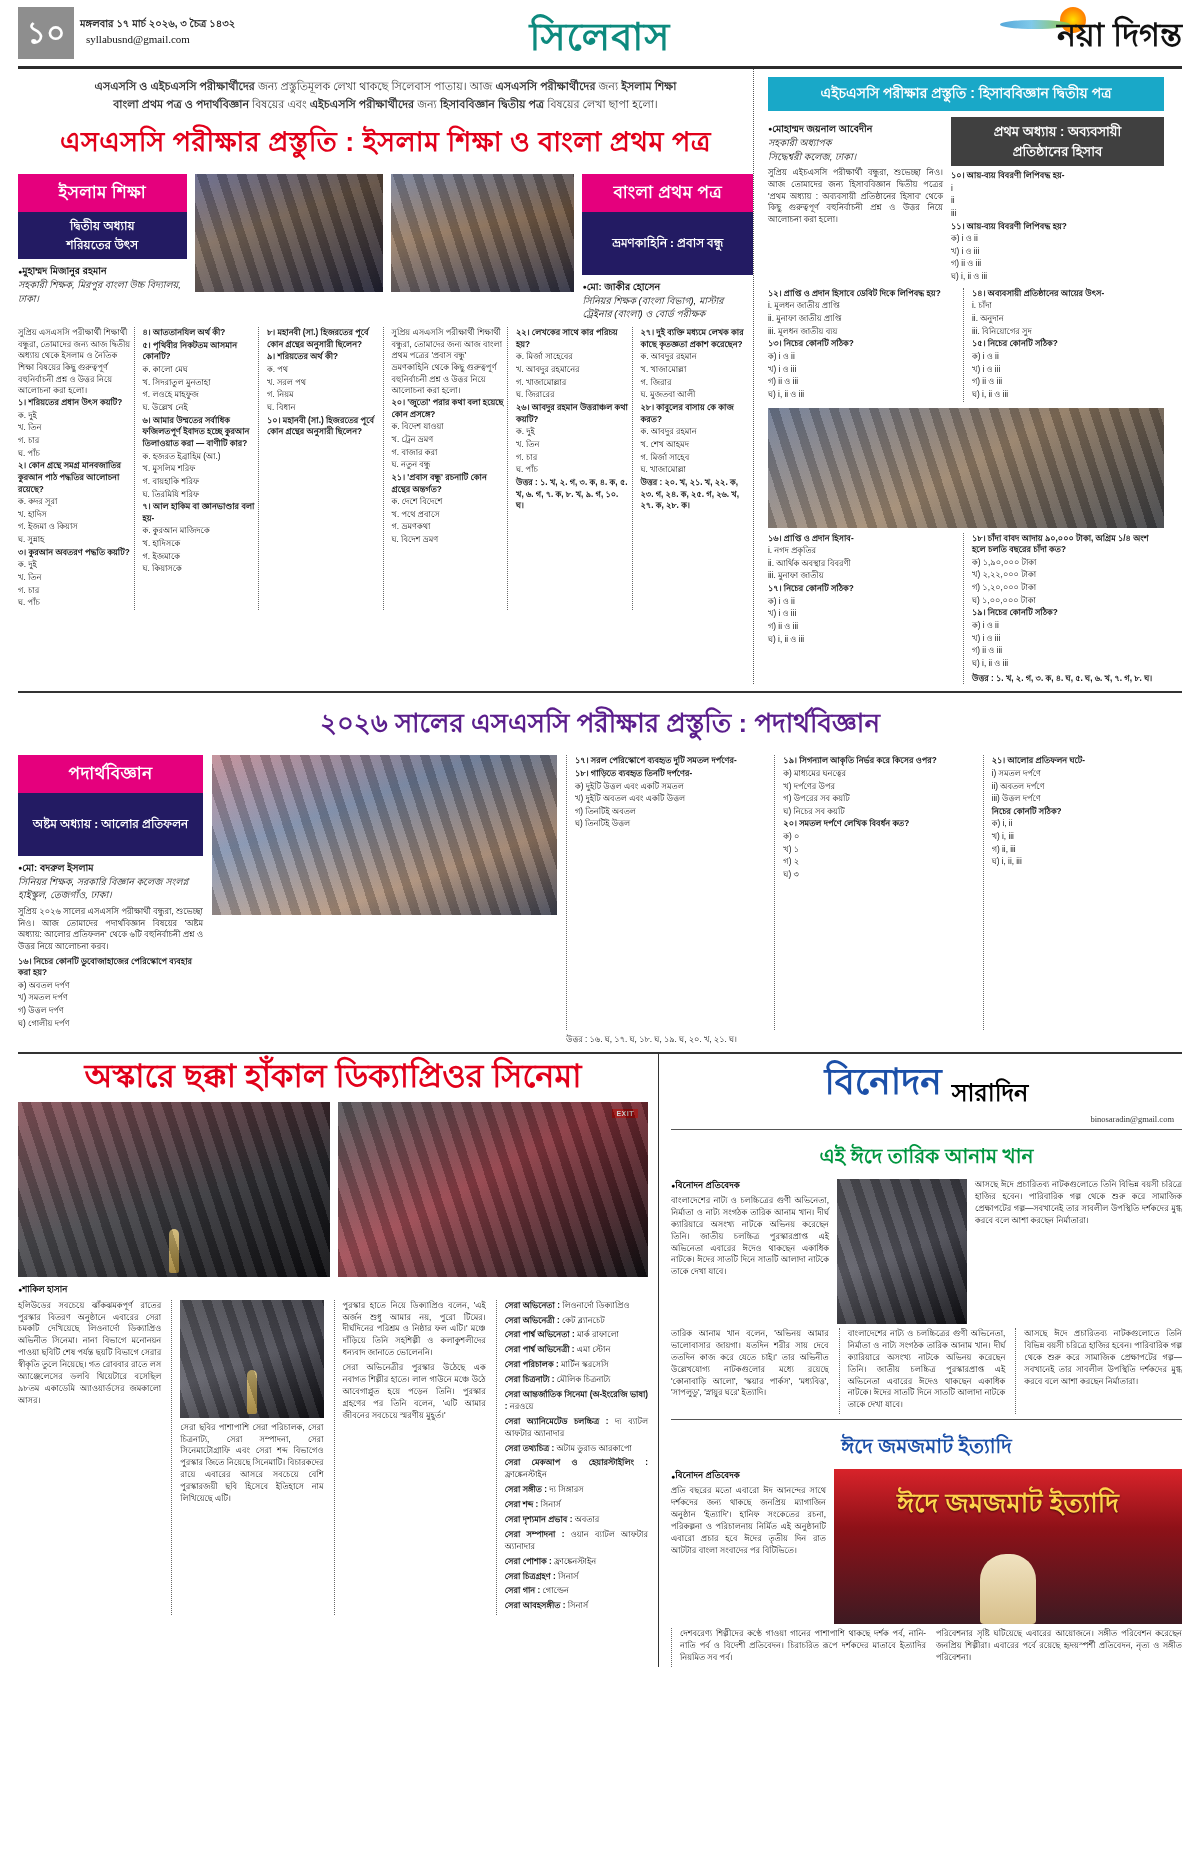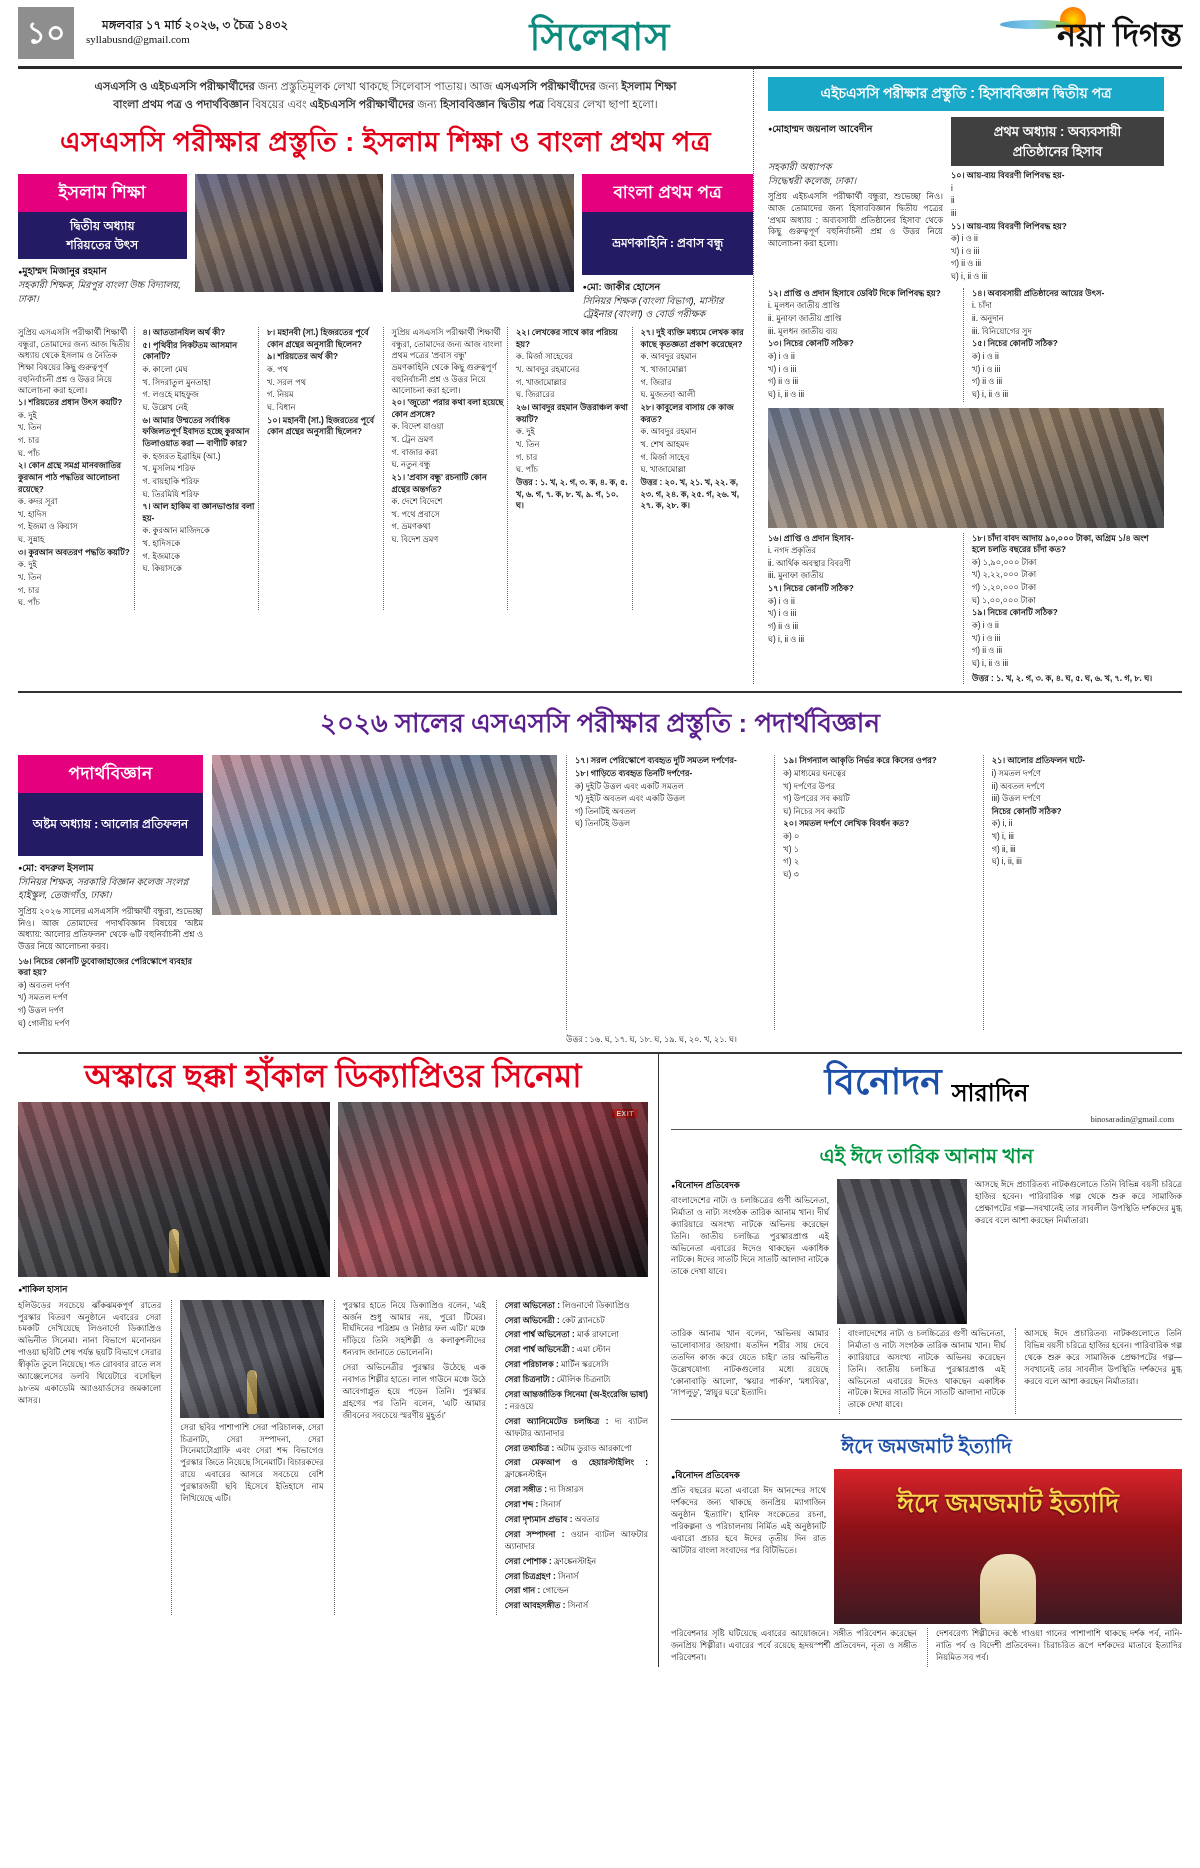--- a/index.html
+++ b/index.html
@@ -30,22 +30,22 @@
     width: 56px; height: 52px;
     background: #8e8e8e;
     color: #ffffff;
     font-size: 30px;
     line-height: 52px;
     text-align: center;
     font-weight: 700;
   }
   .masthead-date {
     position: absolute;
-    left: 102px; top: 16px;
-    font-size: 12px;
+    left: 80px; top: 16px;
+    font-size: 10px;
     color: #1a1a1a;
     line-height: 1.5;
     font-weight: 700;
   }
   .masthead-mail {
     position: absolute;
     left: 86px; top: 33px;
     font-size: 11px;
     color: #111;
     font-family: "Liberation Serif", "DejaVu Serif", serif;
@@ -448,21 +448,21 @@
         </div>
       </div>
 
       <div class="col-right">
         <div class="sec-label-cyan" style="margin-top:8px;">এইচএসসি পরীক্ষার প্রস্তুতি : হিসাববিজ্ঞান দ্বিতীয় পত্র</div>
 
         <div style="display:flex; gap:8px; margin-top:6px;">
           <div style="width:175px;">
             <div class="byline">
               <div class="nm bullet">মোহাম্মদ জয়নাল আবেদীন</div>
-              <div class="af" style="white-space:pre-line;margin-top:24px;">সহকারী অধ্যাপক
+              <div class="af" style="white-space:pre-line;">সহকারী অধ্যাপক
 সিদ্ধেশ্বরী কলেজ, ঢাকা।</div>
             </div>
             <div class="mini" style="margin-top:4px;">সুপ্রিয় এইচএসসি পরীক্ষার্থী বন্ধুরা, শুভেচ্ছা নিও। আজ তোমাদের জন্য হিসাববিজ্ঞান দ্বিতীয় পত্রের 'প্রথম অধ্যায় : অব্যবসায়ী প্রতিষ্ঠানের হিসাব' থেকে কিছু গুরুত্বপূর্ণ বহুনির্বাচনী প্রশ্ন ও উত্তর নিয়ে আলোচনা করা হলো।</div>
           </div>
           <div style="flex:1;">
             <div class="sec-label-black" style="white-space:pre-line;">প্রথম অধ্যায় : অব্যবসায়ী
 প্রতিষ্ঠানের হিসাব</div>
             <div class="mcq" id="hsc-q-r" style="margin-top:4px;">
                 <div>
                   <p><b>১০। আয়-ব্যয় বিবরণী লিপিবদ্ধ হয়-</b></p>
@@ -742,24 +742,24 @@
           </div>
           <div style="flex:1; height:155px;">
             <div class="ityadi-logo">
               <div class="txt">ঈদে জমজমাট ইত্যাদি</div>
               <div class="host"></div>
             </div>
           </div>
         </div>
 
         <div class="body-cols" style="margin-top:4px;">
+          <div class="bcol vrule">
+            <p>দেশবরেণ্য শিল্পীদের কণ্ঠে গাওয়া গানের পাশাপাশি থাকছে দর্শক পর্ব, নানি-নাতি পর্ব ও বিদেশী প্রতিবেদন। চিরাচরিত রূপে দর্শকদের মাতাবে ইত্যাদির নিয়মিত সব পর্ব।</p>
+          </div>
           <div class="bcol">
             <p>পরিবেশনার সৃষ্টি ঘটিয়েছে এবারের আয়োজনে। সঙ্গীত পরিবেশন করেছেন জনপ্রিয় শিল্পীরা। এবারের পর্বে রয়েছে হৃদয়স্পর্শী প্রতিবেদন, নৃত্য ও সঙ্গীত পরিবেশনা।</p>
           </div>
-          <div class="bcol vrule">
-            <p>দেশবরেণ্য শিল্পীদের কণ্ঠে গাওয়া গানের পাশাপাশি থাকছে দর্শক পর্ব, নানি-নাতি পর্ব ও বিদেশী প্রতিবেদন। চিরাচরিত রূপে দর্শকদের মাতাবে ইত্যাদির নিয়মিত সব পর্ব।</p>
-          </div>
         </div>
       </div>
     </div>
 
   </div>
 </div>
 
 </body></html>

